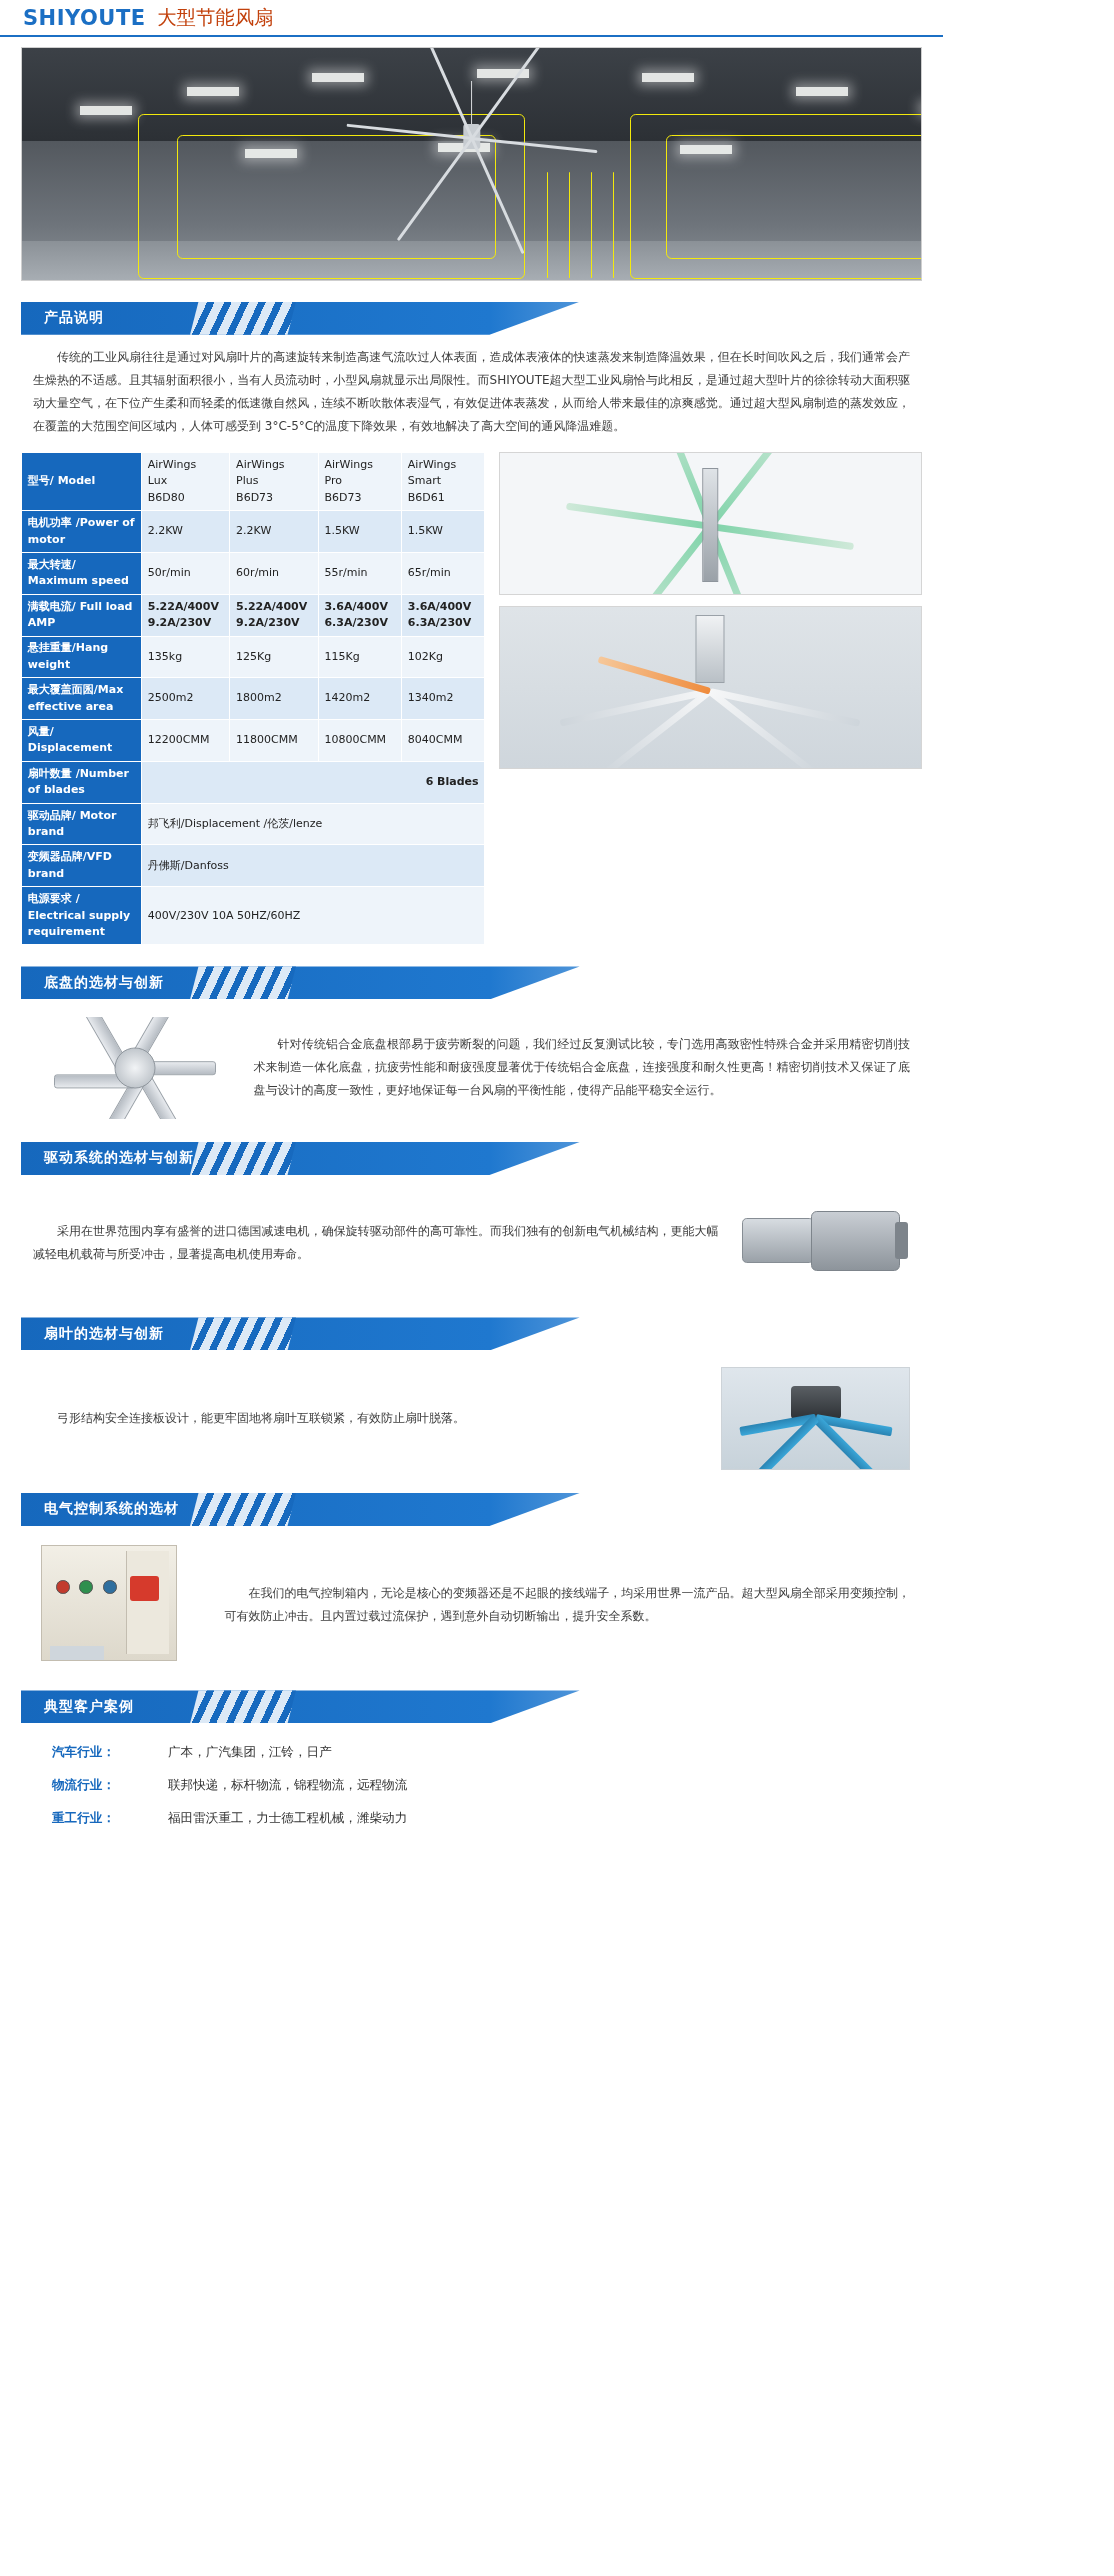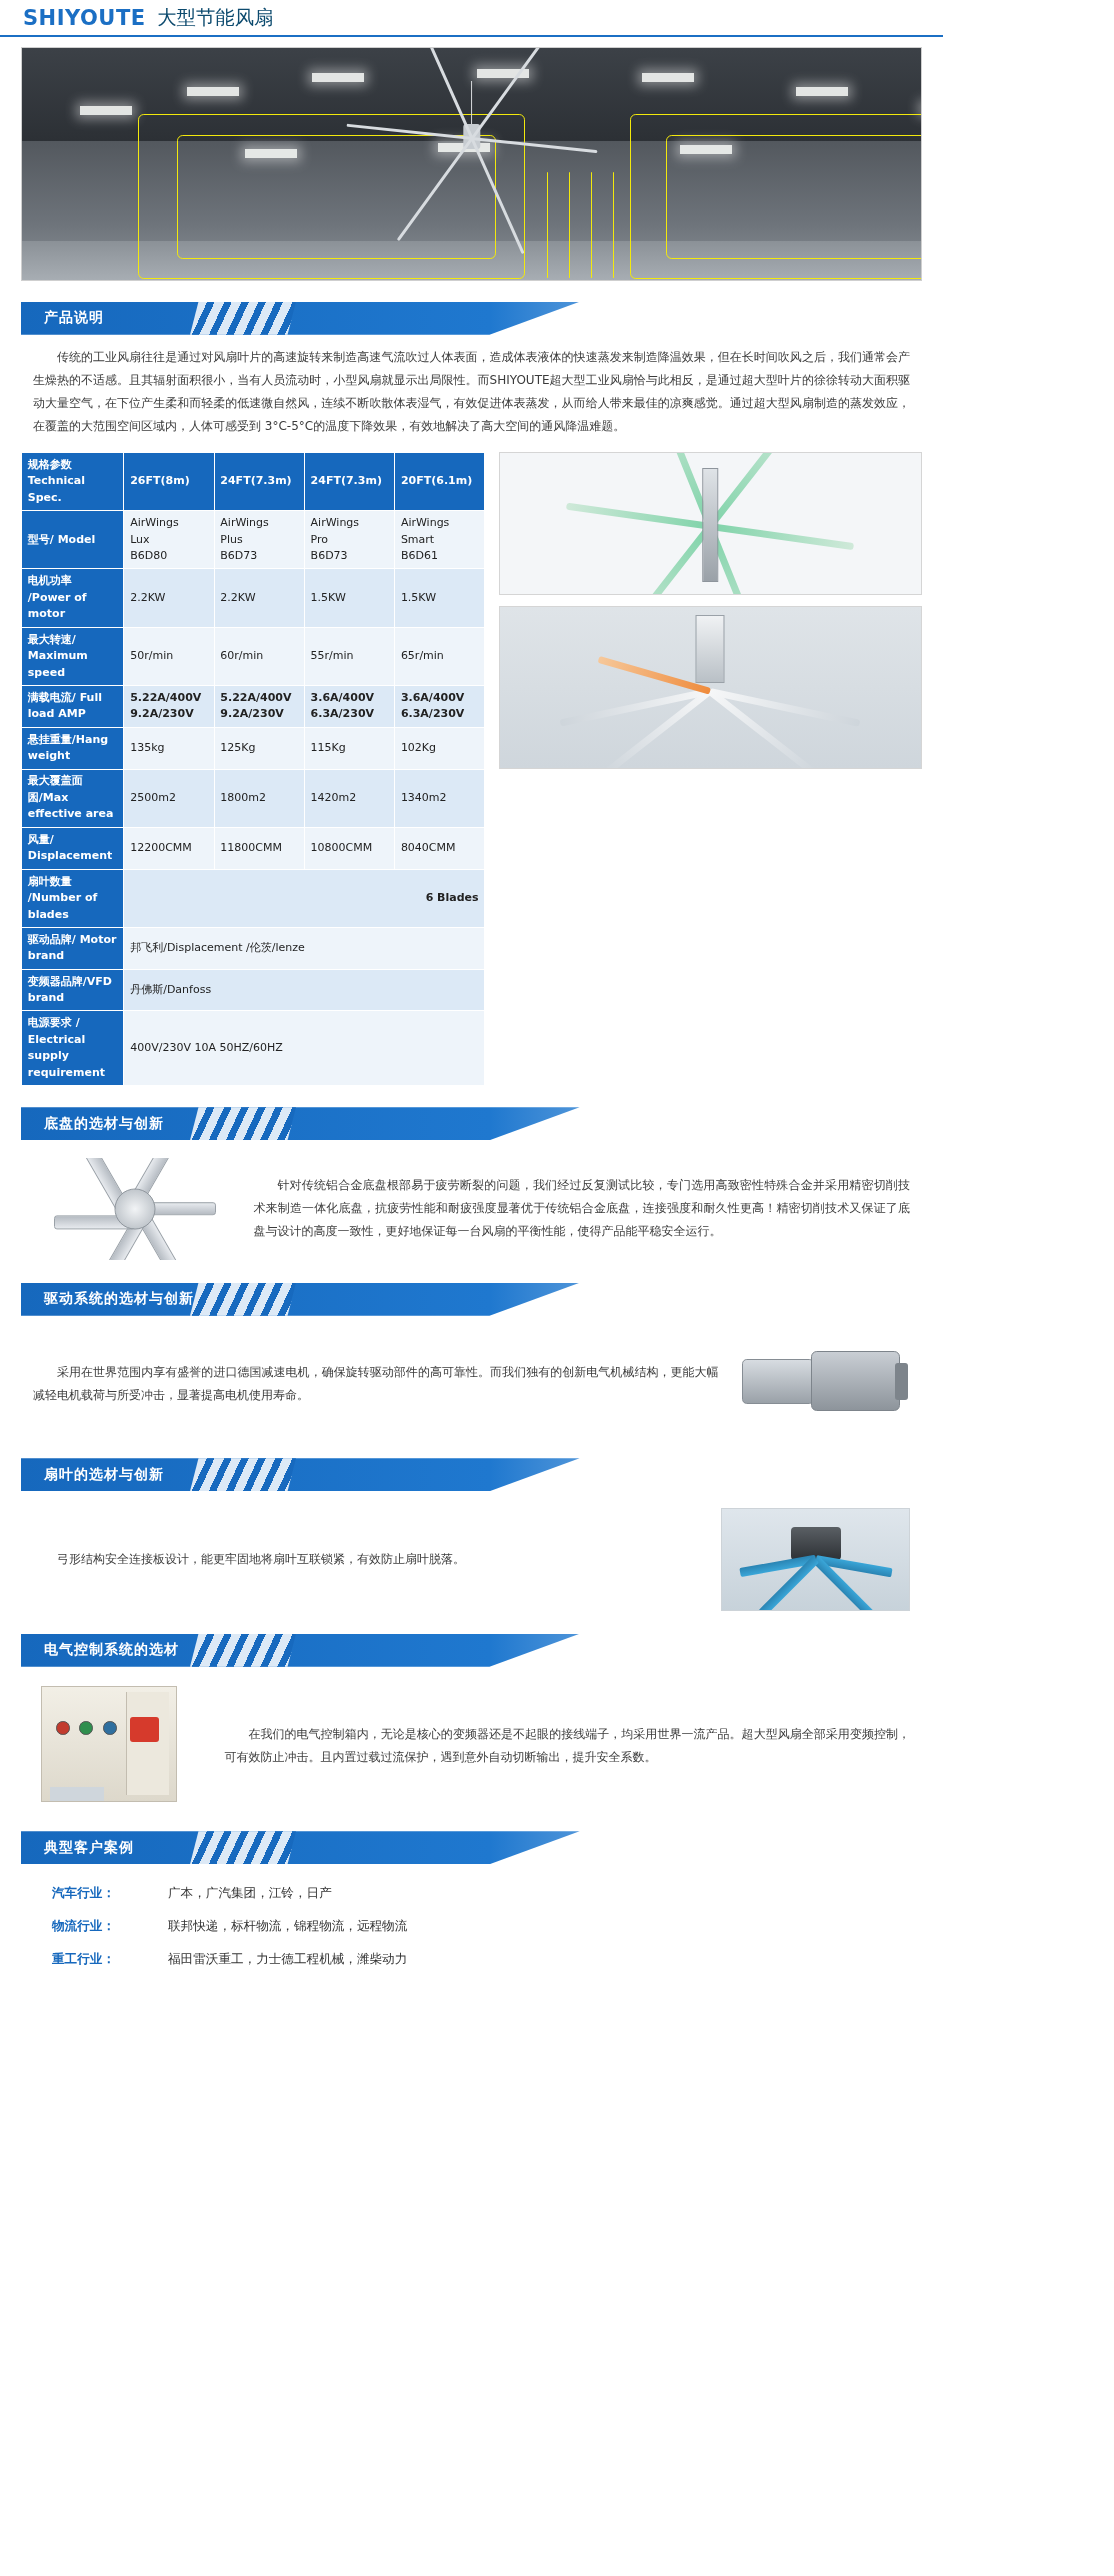--- a/index.html
+++ b/index.html
@@ -29,21 +29,21 @@
     align-items: center;
     padding-left: 23px;
   }
   .brand-en {
     color: #1b6fc4;
     font-size: 21px;
     font-weight: bold;
     letter-spacing: 0.5px;
   }
   .brand-cn {
-    color: #0c4a6e;
+    color: #c2410c;
     font-size: 19.4px;
     margin-left: 11.6px;
   }
 
   
   .hero-wrap {
     margin: 9.7px 21px 0 21px;
     border: 1px solid #cfcfcf;
     background: #2a2d31;
     height: 234px;
@@ -307,27 +307,20 @@
   <div class="sec-title">
     <div class="bar"></div>
     <div class="stripes"></div>
     <div class="txt">产品说明</div>
   </div>
   <div class="para">传统的工业风扇往往是通过对风扇叶片的高速旋转来制造高速气流吹过人体表面，造成体表液体的快速蒸发来制造降温效果，但在长时间吹风之后，我们通常会产生燥热的不适感。且其辐射面积很小，当有人员流动时，小型风扇就显示出局限性。而SHIYOUTE超大型工业风扇恰与此相反，是通过超大型叶片的徐徐转动大面积驱动大量空气，在下位产生柔和而轻柔的低速微自然风，连续不断吹散体表湿气，有效促进体表蒸发，从而给人带来最佳的凉爽感觉。通过超大型风扇制造的蒸发效应，在覆盖的大范围空间区域内，人体可感受到 3°C-5°C的温度下降效果，有效地解决了高大空间的通风降温难题。</div>
 
   <div class="spec-row">
     <table class="spec">
       <tbody>
-        <tr>
-          <td class="lbl">规格参数 Technical Spec.</td>
-          <td class="lbl">26FT(8m)</td>
-          <td class="lbl">24FT(7.3m)</td>
-          <td class="lbl">24FT(7.3m)</td>
-          <td class="lbl">20FT(6.1m)</td>
-        </tr>
         <tr>
           <td class="lbl">型号/ Model</td>
           <td class="val" style="white-space:pre-line;">AirWings
 Lux
 B6D80</td>
           <td class="val" style="white-space:pre-line;">AirWings
 Plus
 B6D73</td>
           <td class="val" style="white-space:pre-line;">AirWings
 Pro

